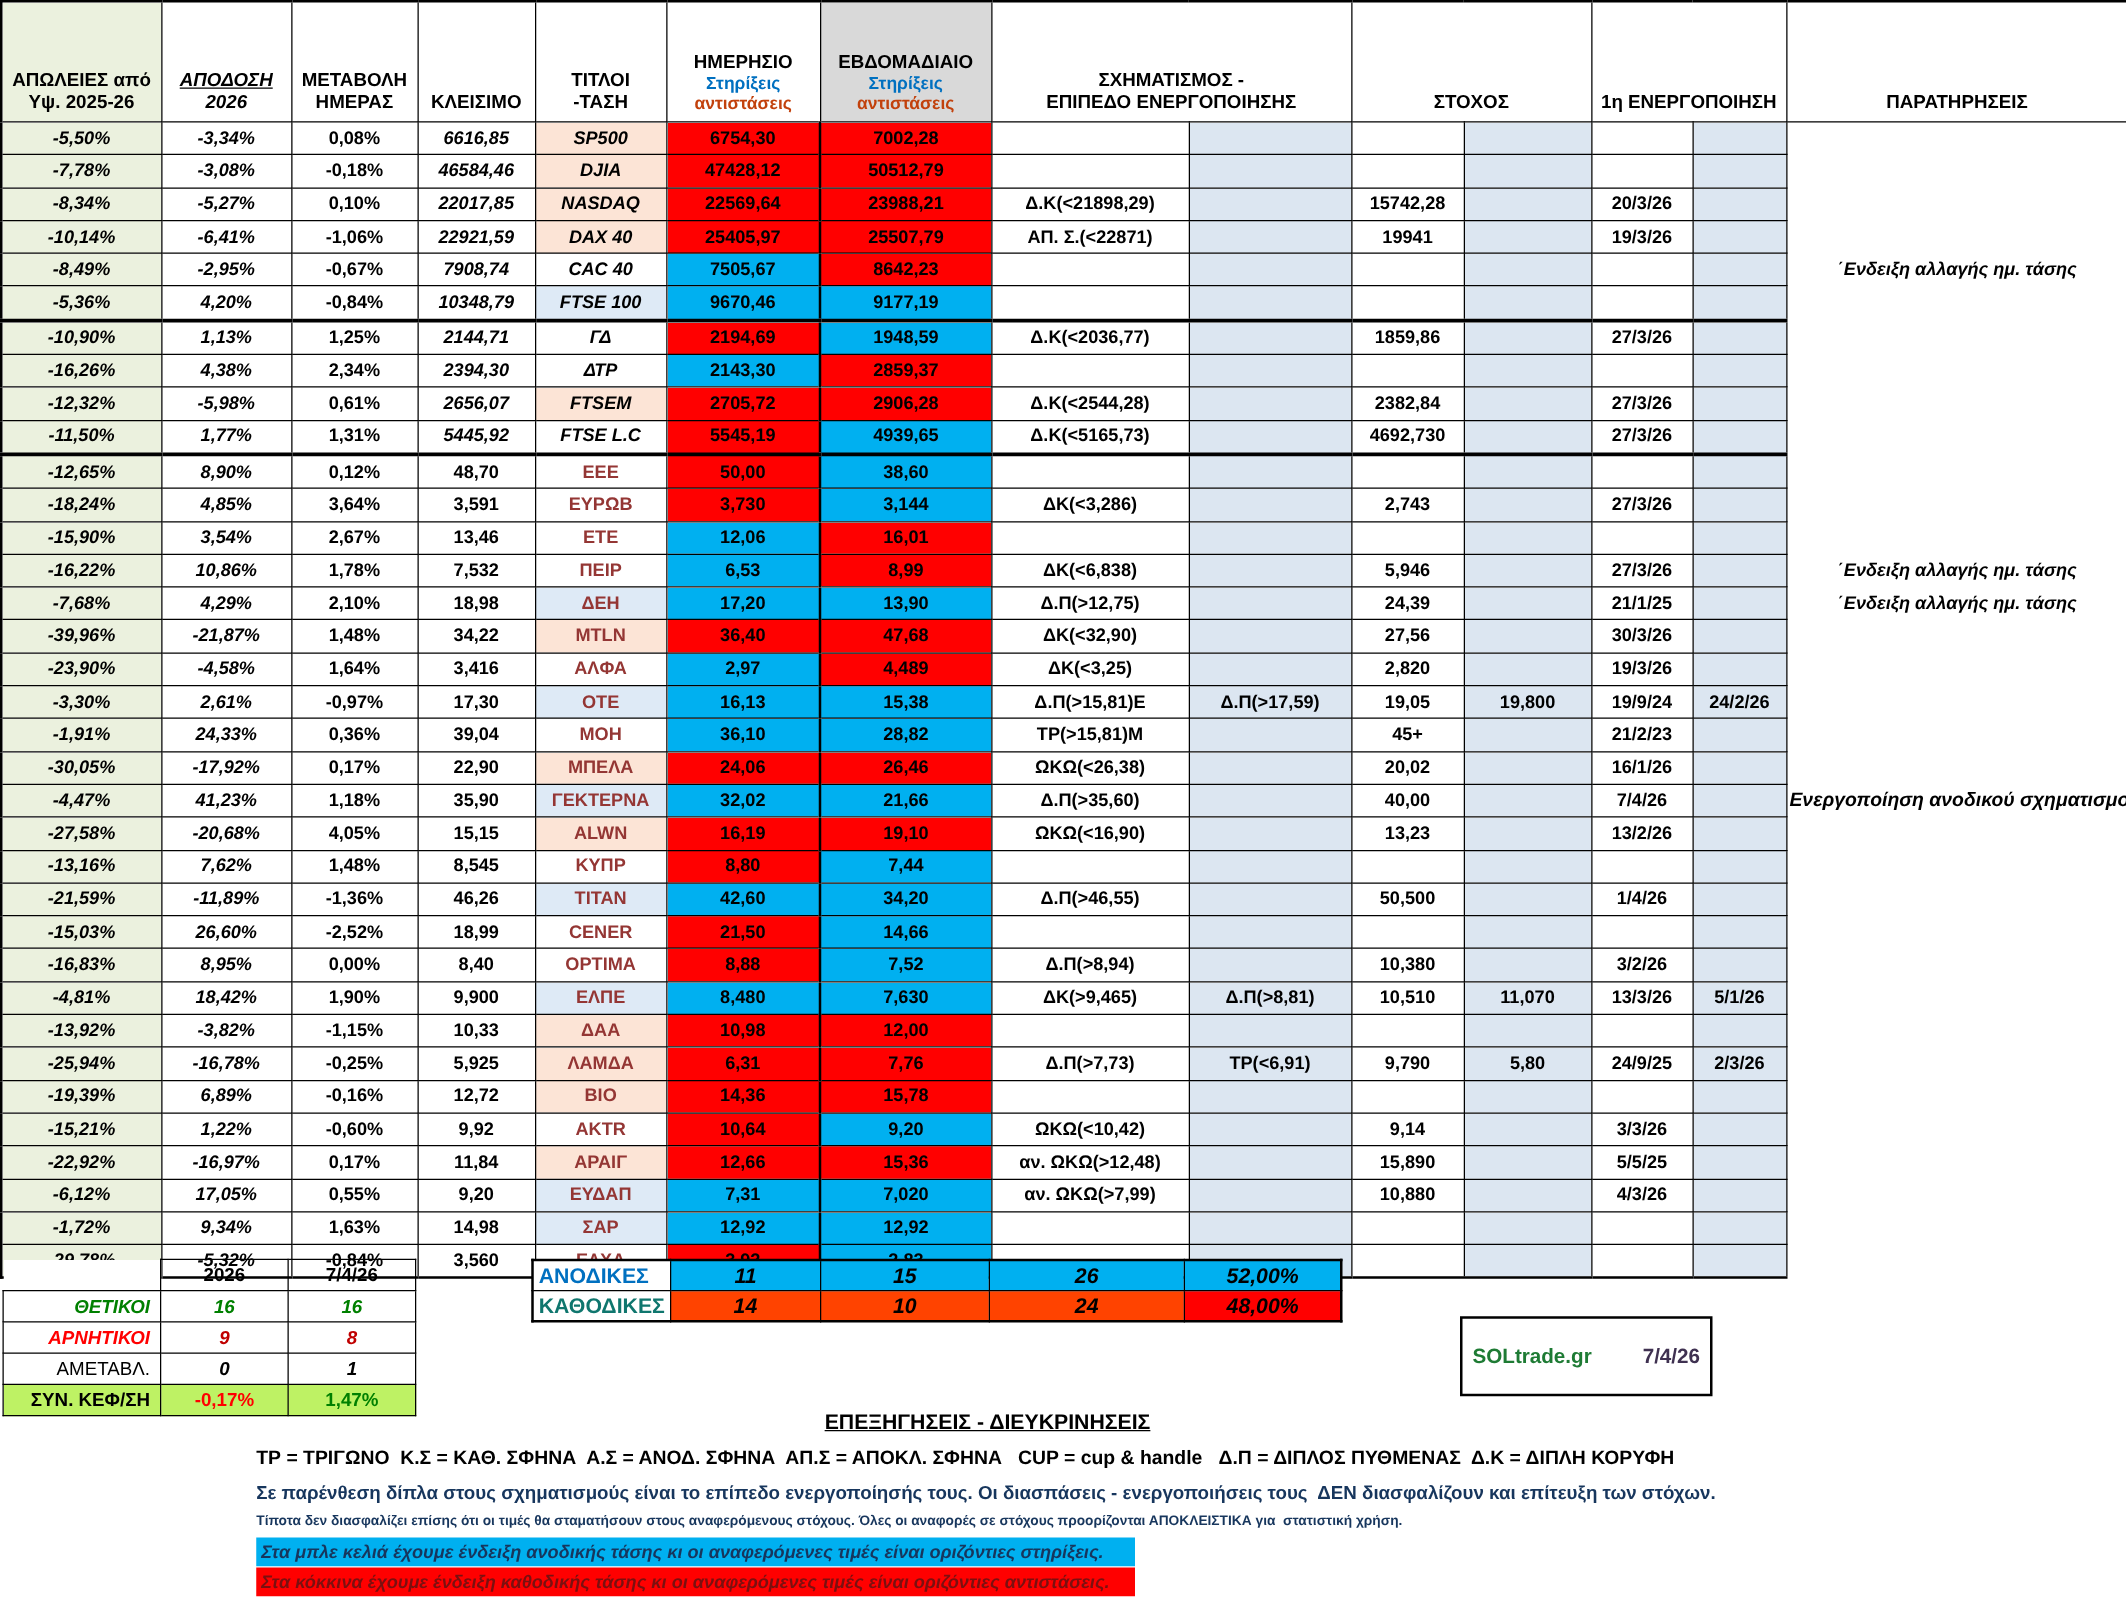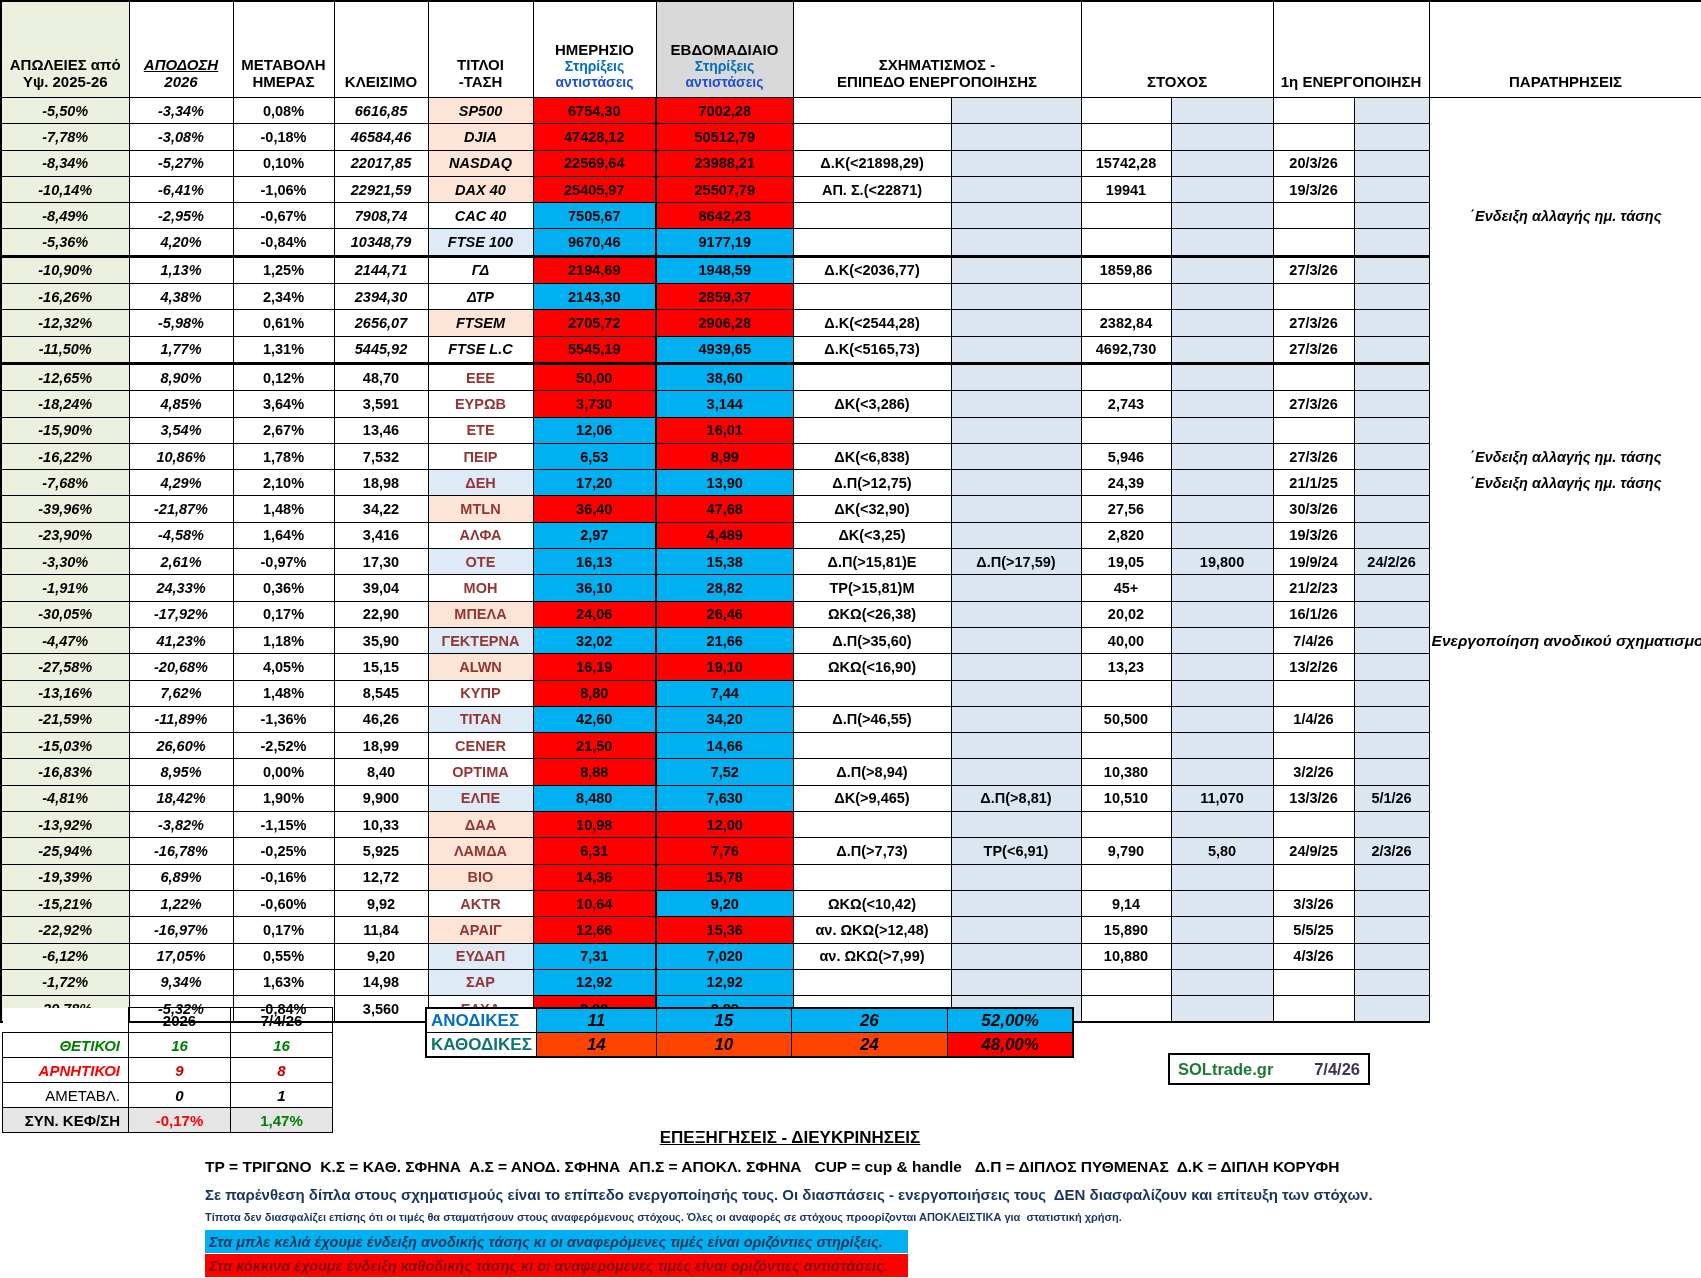--- a/index.html
+++ b/index.html
@@ -23,21 +23,21 @@
   th.h-ret{font-style:italic;font-size:16px;}
   th.h-ret .u{text-decoration:underline;}
   th.h-close{padding-bottom:10px;}
   th.h-tick{text-align:left;padding-left:5px;padding-bottom:10px;}
   th.h-daily{padding-bottom:4px;}
   th.h-week{background:#D9D9D9;border-left:2px solid #000;border-right:2px solid #000;padding-bottom:4px;}
   th.h-target,th.h-energ{padding-bottom:10px;}
   th.h-energ{border-right:2px solid #000;}
   th.h-obs{border-right:1px solid #000;text-align:left;padding-left:18px;padding-bottom:10px;}
   .hsub-blue{color:#0070C0;font-size:14px;}
-  .hsub-red{color:#1d4ed8;font-size:14px;}
+  .hsub-red{color:#c2410c;font-size:14px;}
 
   
   td.c-loss{background:#EBF1DE;color:#C00000;font-style:italic;font-size:14px;}
   td.c-ret{font-style:italic;}
   td.c-close{font-size:14px;}
   td.c-close.it{font-style:italic;}
   td.c-tick{text-align:left;padding-left:5px;font-size:14px;}
   td.c-tick.idx{font-style:italic;color:#000;}
   td.c-tick.stk{color:#943634;}
   td.c-d{border-left:1px solid #000;}
@@ -61,35 +61,35 @@
   .tn{color:#1F3864;}
   .tdr{color:#C00000;}
   .tgr{color:#00A050;}
 
   
   table.sum-left{border-collapse:collapse;table-layout:fixed;position:absolute;left:2px;top:1007px;}
   table.sum-left td{border:1.5px solid #000;height:24px;text-align:center;font-weight:bold;font-size:15px;padding:0 4px;}
   table.sum-left td.lab{text-align:right;padding-right:8px;}
   table.sum-left td.nob{border:none;background:#fff;}
   table.sum-left .vi{font-style:italic;}
-  table.sum-left td.gray{background:#e5e5e5;}
+  table.sum-left td.gray{background:#bef264;}
   table.sum-left td.lab-plain{font-weight:normal;}
 
   table.sum-mid{border-collapse:collapse;table-layout:fixed;position:absolute;left:425px;top:1007px;border:2px solid #000;}
   table.sum-mid td{border:1.5px solid #000;height:23px;text-align:center;font-weight:bold;font-size:17px;font-style:italic;padding:0 4px;}
   table.sum-mid td.lab{font-style:normal;text-align:left;padding-left:4px;background:#fff;}
   td.up-lab{color:#0070C0;}
   td.dn-lab{color:#0f766e;}
   td.up-c{background:#00B0F0;}
   td.dn-c{background:#FF4300;}
   td.dn-r{background:#FF0000;}
   td.pct{text-align:left;padding-left:3px;}
 
   .sol-box{position:absolute;left:1168px;top:1053px;width:182px;height:28px;border:2.5px solid #000;background:#fff;
-     display:flex;align-items:center;justify-content:space-between;padding:0 8px;font-weight:bold;font-size:16.5px;}
+     display:flex;align-items:center;justify-content:space-between;padding:16px 8px;font-weight:bold;font-size:16.5px;}
   .sol-name{color:#1E7B34;}
   .sol-date{color:#3F3151;}
 
   
   .exp-title{position:absolute;left:210px;top:1128px;width:1160px;text-align:center;font-weight:bold;font-size:17px;
      text-decoration:underline;color:#000;}
   .exp-l1{position:absolute;left:205px;top:1158px;font-weight:bold;font-size:15.5px;color:#000;white-space:pre;}
   .exp-l2{position:absolute;left:205px;top:1186px;font-weight:bold;font-size:15px;color:#17365D;white-space:pre;}
   .exp-l3{position:absolute;left:205px;top:1211px;font-weight:bold;font-size:11px;color:#17365D;white-space:pre;}
   .exp-bar{position:absolute;left:205px;width:703px;height:23px;font-weight:bold;font-style:italic;font-size:14.5px;

